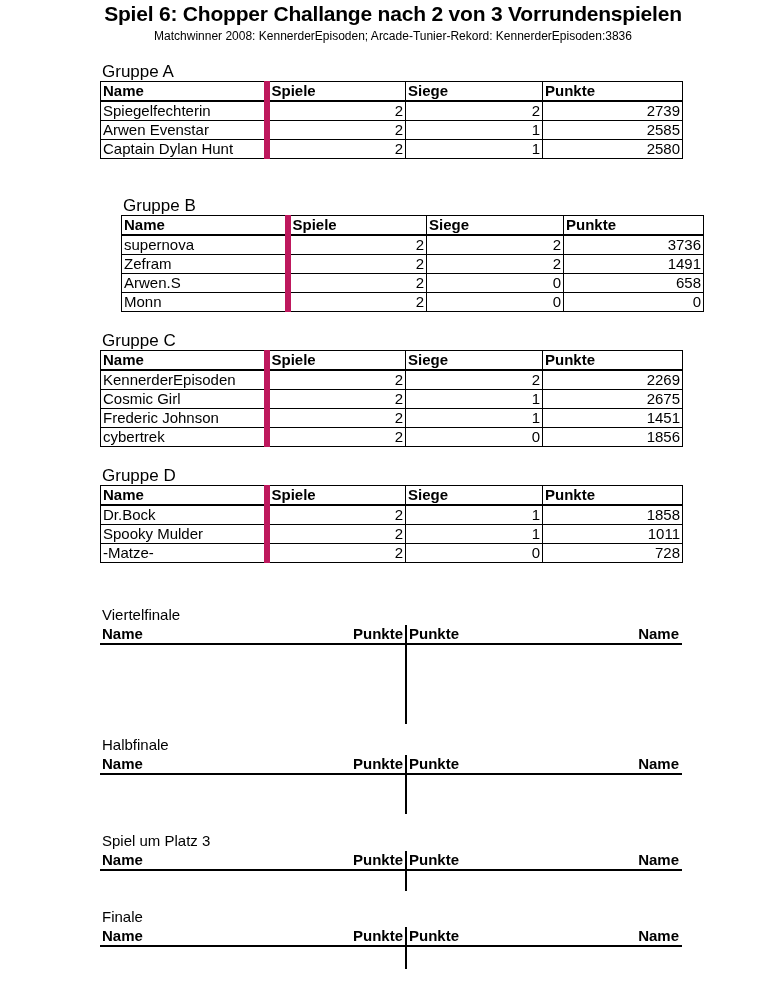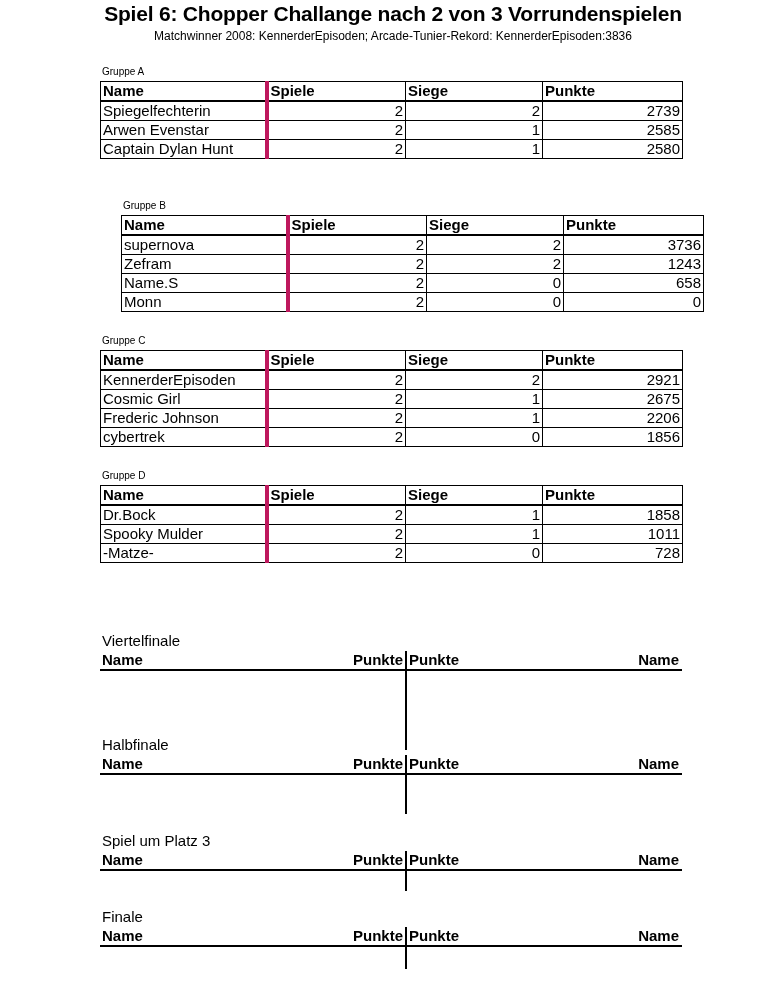--- a/index.html
+++ b/index.html
@@ -1,25 +1,25 @@
 <!DOCTYPE html>
 <html><head>
 <meta charset="utf-8">
 <style>
   html, body { margin: 0; padding: 0; background: #ffffff; }
   body { width: 770px; height: 1000px; position: relative; font-family: "Liberation Sans", sans-serif; color: #000; overflow: hidden; }
   .title { position: absolute; left: 0; top: 2px; width: 786px; text-align: center; font-weight: bold; font-size: 21px; letter-spacing: -0.2px; }
   .subtitle { position: absolute; left: 0; top: 29px; width: 786px; text-align: center; font-size: 12px; }
   .group { position: absolute; left: 100px; width: 582px; }
-  .group-label { font-size: 10px; height: 18px; line-height: 18px; padding-left: 2px; }
+  .group-label { font-size: 17px; height: 18px; line-height: 18px; padding-left: 2px; }
   table.grp { border-collapse: collapse; width: 582px; table-layout: fixed; font-size: 15px; }
   table.grp td, table.grp th { border: 1px solid #000; padding: 0 2px; height: 18px; line-height: 18px; white-space: nowrap; overflow: hidden; }
   table.grp th { text-align: left; font-weight: bold; border-bottom: 2px solid #000; }
   table.grp td.num { text-align: right; }
-  table.grp td:nth-child(2), table.grp th:nth-child(2) { border-left: 4px solid #be185d; }
+  table.grp td:nth-child(2), table.grp th:nth-child(2) { border-left: 6px solid #be185d; }
   .col-name { width: 166px; } .col-spiele { width: 139px; } .col-siege { width: 137px; } .col-punkte { width: 140px; }
   .ko { position: absolute; left: 100px; width: 582px; }
   .ko-label { font-size: 15px; height: 18px; line-height: 18px; padding-left: 2px; }
   .ko-head { position: relative; height: 19px; font-weight: bold; font-size: 15px; line-height: 19px; border-bottom: 2px solid #000; }
   .ko-head span { position: absolute; top: 0; }
   .h-name-l { left: 2px; } .h-pkt-l { right: 279px; } .h-pkt-r { left: 309px; } .h-name-r { right: 3px; }
   .ko-divider { position: absolute; left: 305px; width: 2px; background: #000; }
 </style>
 </head>
 <body>
@@ -84,24 +84,24 @@
     <tr>
           <td>supernova</td>
           <td class="num">2</td>
           <td class="num">2</td>
           <td class="num">3736</td>
         </tr>
     <tr>
           <td>Zefram</td>
           <td class="num">2</td>
           <td class="num">2</td>
-          <td class="num">1243</td>
-        </tr>
-    <tr>
-          <td>Name.S</td>
+          <td class="num">1491</td>
+        </tr>
+    <tr>
+          <td>Arwen.S</td>
           <td class="num">2</td>
           <td class="num">0</td>
           <td class="num">658</td>
         </tr>
     <tr>
           <td>Monn</td>
           <td class="num">2</td>
           <td class="num">0</td>
           <td class="num">0</td>
         </tr>
@@ -122,33 +122,33 @@
         <tr>
       <th>Name</th>
       <th>Spiele</th>
       <th>Siege</th>
       <th>Punkte</th>
     </tr>
     <tr>
           <td>KennerderEpisoden</td>
           <td class="num">2</td>
           <td class="num">2</td>
-          <td class="num">2921</td>
+          <td class="num">2269</td>
         </tr>
     <tr>
           <td>Cosmic Girl</td>
           <td class="num">2</td>
           <td class="num">1</td>
           <td class="num">2675</td>
         </tr>
     <tr>
           <td>Frederic Johnson</td>
           <td class="num">2</td>
           <td class="num">1</td>
-          <td class="num">2206</td>
+          <td class="num">1451</td>
         </tr>
     <tr>
           <td>cybertrek</td>
           <td class="num">2</td>
           <td class="num">0</td>
           <td class="num">1856</td>
         </tr>
   </tbody>
     </table>
 </div>
@@ -184,21 +184,21 @@
     <tr>
           <td>-Matze-</td>
           <td class="num">2</td>
           <td class="num">0</td>
           <td class="num">728</td>
         </tr>
   </tbody>
     </table>
 </div>
 
-<div class="ko" style="top:632px;">
+<div class="ko" style="top:606px;">
   <div class="ko-label">Viertelfinale</div>
   <div class="ko-head">
     <span class="h-name-l">Name</span>
     <span class="h-pkt-l">Punkte</span>
     <span class="h-pkt-r">Punkte</span>
     <span class="h-name-r">Name</span>
   </div>
   <div class="ko-divider" style="top:19px;height:99px;"></div>
 </div>
 

